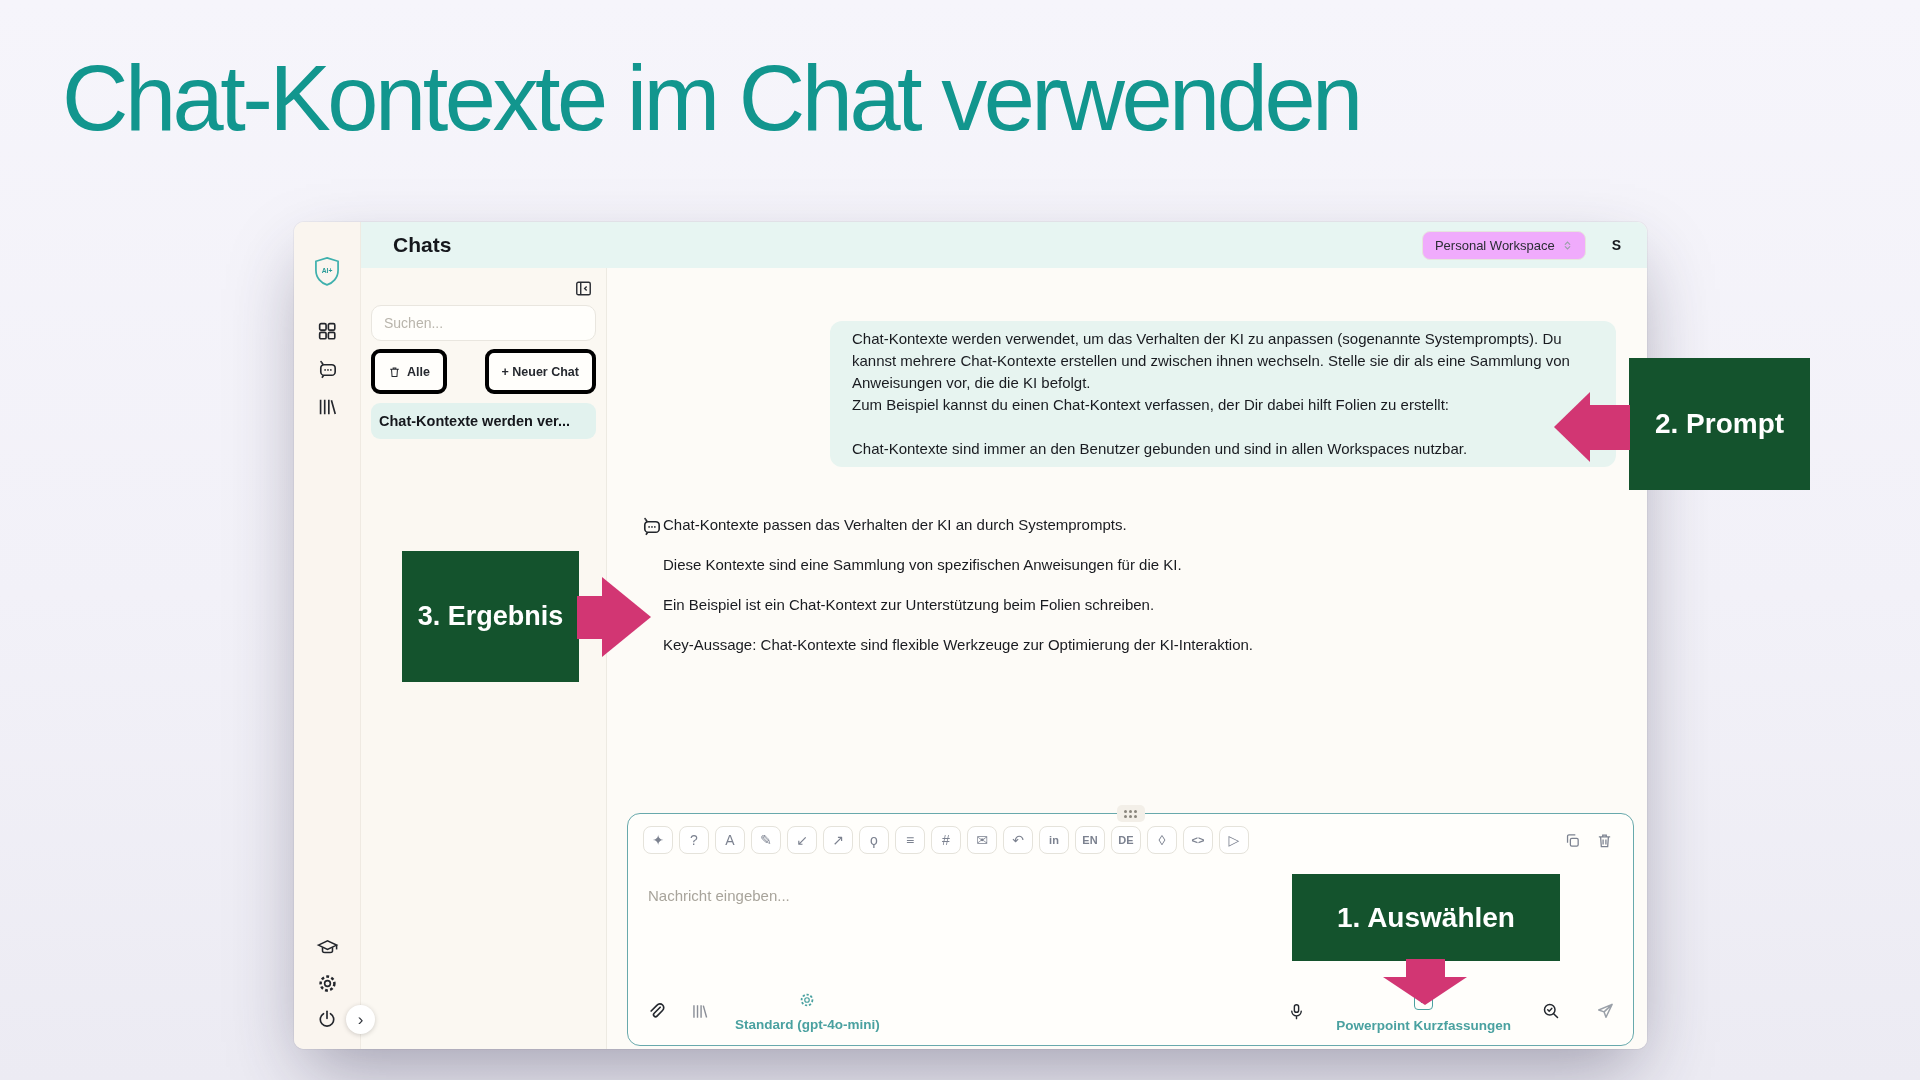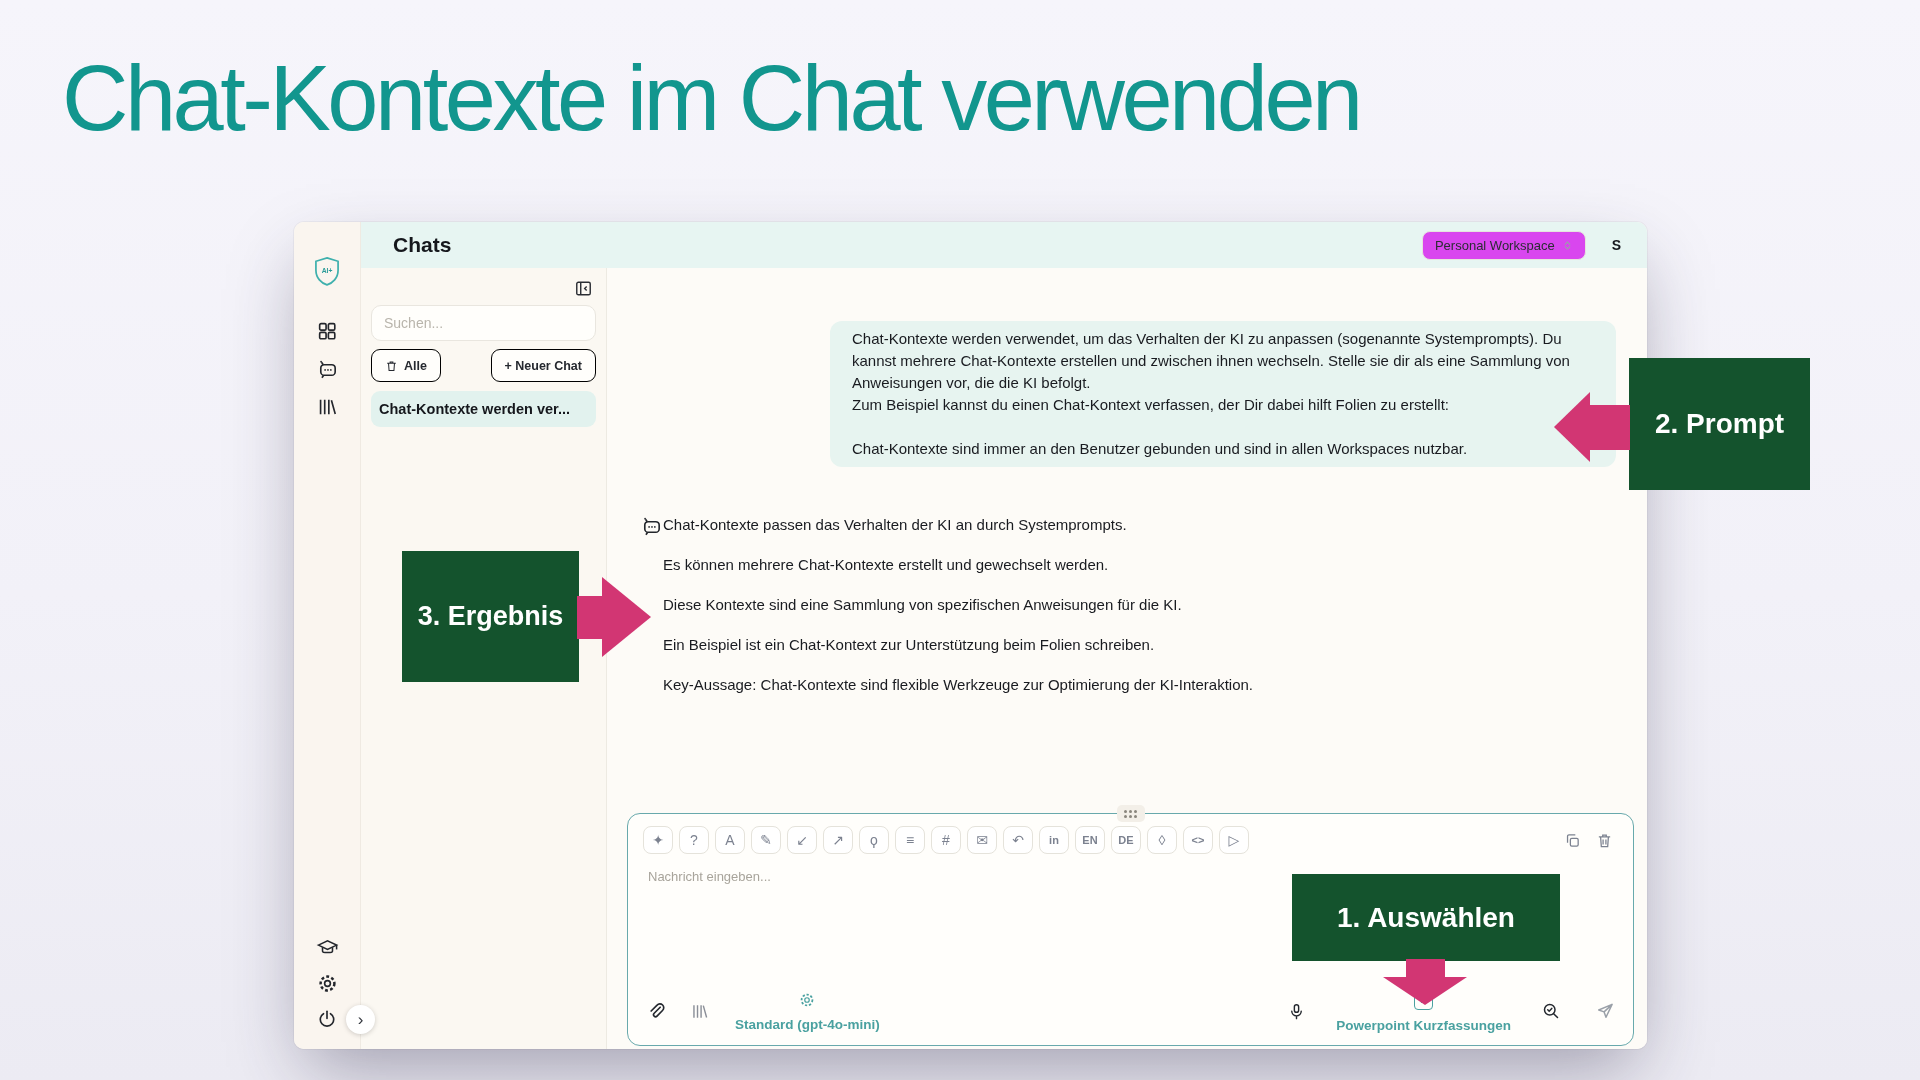--- a/index.html
+++ b/index.html
@@ -27,36 +27,36 @@
   .expand-btn { position:absolute; left:52px; top:783px; width:29px; height:29px; border-radius:50%;
     background:#fff; box-shadow:0 1px 5px rgba(0,0,0,.18); display:flex; align-items:center;
     justify-content:center; font-size:17px; color:#34383f; z-index:5; cursor:pointer; }
 
   .app-body { flex:1; display:flex; flex-direction:column; min-width:0; }
 
   
   .app-header { height:46px; background:#e7f5f2; display:flex; align-items:center;
     padding:0 22px 0 32px; flex-shrink:0; }
   .app-header .title { font-size:21px; font-weight:bold; color:#15171c; }
-  .workspace-btn { margin-left:auto; background:#d946ef; border:1px solid #e6e4de; border-radius:8px;
+  .workspace-btn { margin-left:auto; background:#f0abfc; border:1px solid #e6e4de; border-radius:8px;
     padding:6px 12px; font-size:13px; color:#2a2d33; display:flex; align-items:center; gap:7px; cursor:pointer; }
   .user-initial { font-size:14px; font-weight:bold; color:#15171c; margin-left:26px; margin-right:4px; }
 
   .app-content { flex:1; display:flex; min-height:0; }
 
   
   .chat-list { width:246px; background:#fbf8f2; border-right:1px solid #edeae2; position:relative;
     padding:0 10px; flex-shrink:0; }
   .collapse-btn { position:absolute; top:11px; right:13px; color:#2a2d33; cursor:pointer; }
   .search-input { margin-top:37px; width:100%; height:36px; border:1px solid #e9e6df; border-radius:10px;
     background:#fffefb; padding:0 12px; font-size:14px; color:#3a3d43; outline:none;
     font-family:"Liberation Sans",sans-serif; }
   .search-input::placeholder { color:#b9b5ac; }
   .list-btn-row { display:flex; justify-content:space-between; margin-top:8px; }
-  .pill-btn { background:#fffefb; border:1px solid #000000; border-radius:9px; height:33px;
+  .pill-btn { background:#fffefb; border:4px solid #000000; border-radius:9px; height:45px;
     display:flex; align-items:center; gap:6px; padding:0 13px; font-size:12.5px; font-weight:600;
     color:#26292f; cursor:pointer; }
   .chat-item { margin-top:9px; background:#e2f2ee; border-radius:9px; padding:10px 8px;
     font-size:14.5px; font-weight:bold; color:#15171c; white-space:nowrap; overflow:hidden; cursor:pointer; }
 
   
   .chat-main { flex:1; position:relative; background:#fdfbf7; min-width:0; }
   .user-bubble { position:absolute; left:223px; right:31px; top:53px; background:#e7f4f0;
     border-radius:12px; padding:7px 22px; font-size:15px; line-height:22px; color:#191b20; }
   .user-line { min-height:22px; }
@@ -70,22 +70,22 @@
   .drag-handle { position:absolute; top:-9px; left:50%; transform:translateX(-50%); width:28px; height:17px;
     background:#f3efe8; border-radius:5px; display:grid; grid-template-columns:repeat(3,3px);
     grid-template-rows:repeat(2,3px); gap:2px; place-content:center; cursor:grab; }
   .drag-handle i { background:#8a867d; border-radius:50%; }
   .toolbar { display:flex; align-items:center; gap:6px; padding:12px 20px 0 15px; }
   .tb-btn { width:30px; height:28px; border:1px solid #e5e3db; border-radius:8px; background:#fff;
     display:flex; align-items:center; justify-content:center; font-size:14px; color:#7c8290; cursor:pointer; }
   .tb-btn.txt { font-size:11px; font-weight:bold; letter-spacing:.2px; }
   .toolbar-right { margin-left:auto; display:flex; gap:15px; color:#7c8290; }
   .toolbar-right .t-icn { cursor:pointer; display:flex; }
-  .composer-input { display:block; margin:15px 20px 0; width:calc(100% - 40px); height:90px; border:none;
-    outline:none; resize:none; background:transparent; font-size:13px; color:#3a3d43;
+  .composer-input { display:block; margin:33px 20px 0; width:calc(100% - 40px); height:90px; border:none;
+    outline:none; resize:none; background:transparent; font-size:15px; color:#3a3d43;
     font-family:"Liberation Sans",sans-serif; }
   .composer-input::placeholder { color:#a8a49b; }
   .composer-bottom { position:absolute; left:18px; right:18px; bottom:12px; display:flex;
     align-items:center; }
   .cb-icn { display:flex; align-items:center; cursor:pointer; }
   .chip { display:flex; align-items:center; gap:8px; font-size:13.5px; font-weight:600;
     color:#4aa1a0; cursor:pointer;flex-direction:column; }
   .doc-p { width:19px; height:21px; border:1.6px solid #4aa1a0; border-radius:4px; font-size:10px;
     font-weight:bold; color:#4aa1a0; display:flex; align-items:center; justify-content:center; }
 
@@ -227,21 +227,20 @@
               <path d="M7.5 7L5.8 4.4"></path>
                 <circle cx="5.3" cy="3.8" r="0.9" fill="currentColor" stroke="none"></circle>
               <path d="M8 18l-1.8 2.6"></path>
               <circle cx="9.5" cy="12.5" r="0.9" fill="currentColor" stroke="none"></circle>
               <circle cx="12.5" cy="12.5" r="0.9" fill="currentColor" stroke="none"></circle>
               <circle cx="15.5" cy="12.5" r="0.9" fill="currentColor" stroke="none"></circle>
             </svg>
           </span>
           <div>
               <p class="assistant-line">Chat-Kontexte passen das Verhalten der KI an durch Systemprompts.</p>
-              <p class="assistant-line">Es können mehrere Chat-Kontexte erstellt und gewechselt werden.</p>
               <p class="assistant-line">Diese Kontexte sind eine Sammlung von spezifischen Anweisungen für die KI.</p>
               <p class="assistant-line">Ein Beispiel ist ein Chat-Kontext zur Unterstützung beim Folien schreiben.</p>
               <p class="assistant-line">Key-Aussage: Chat-Kontexte sind flexible Werkzeuge zur Optimierung der KI-Interaktion.</p>
             </div>
         </div>
 
         <div class="composer">
           <div class="drag-handle">
             <i></i>
               <i></i>

